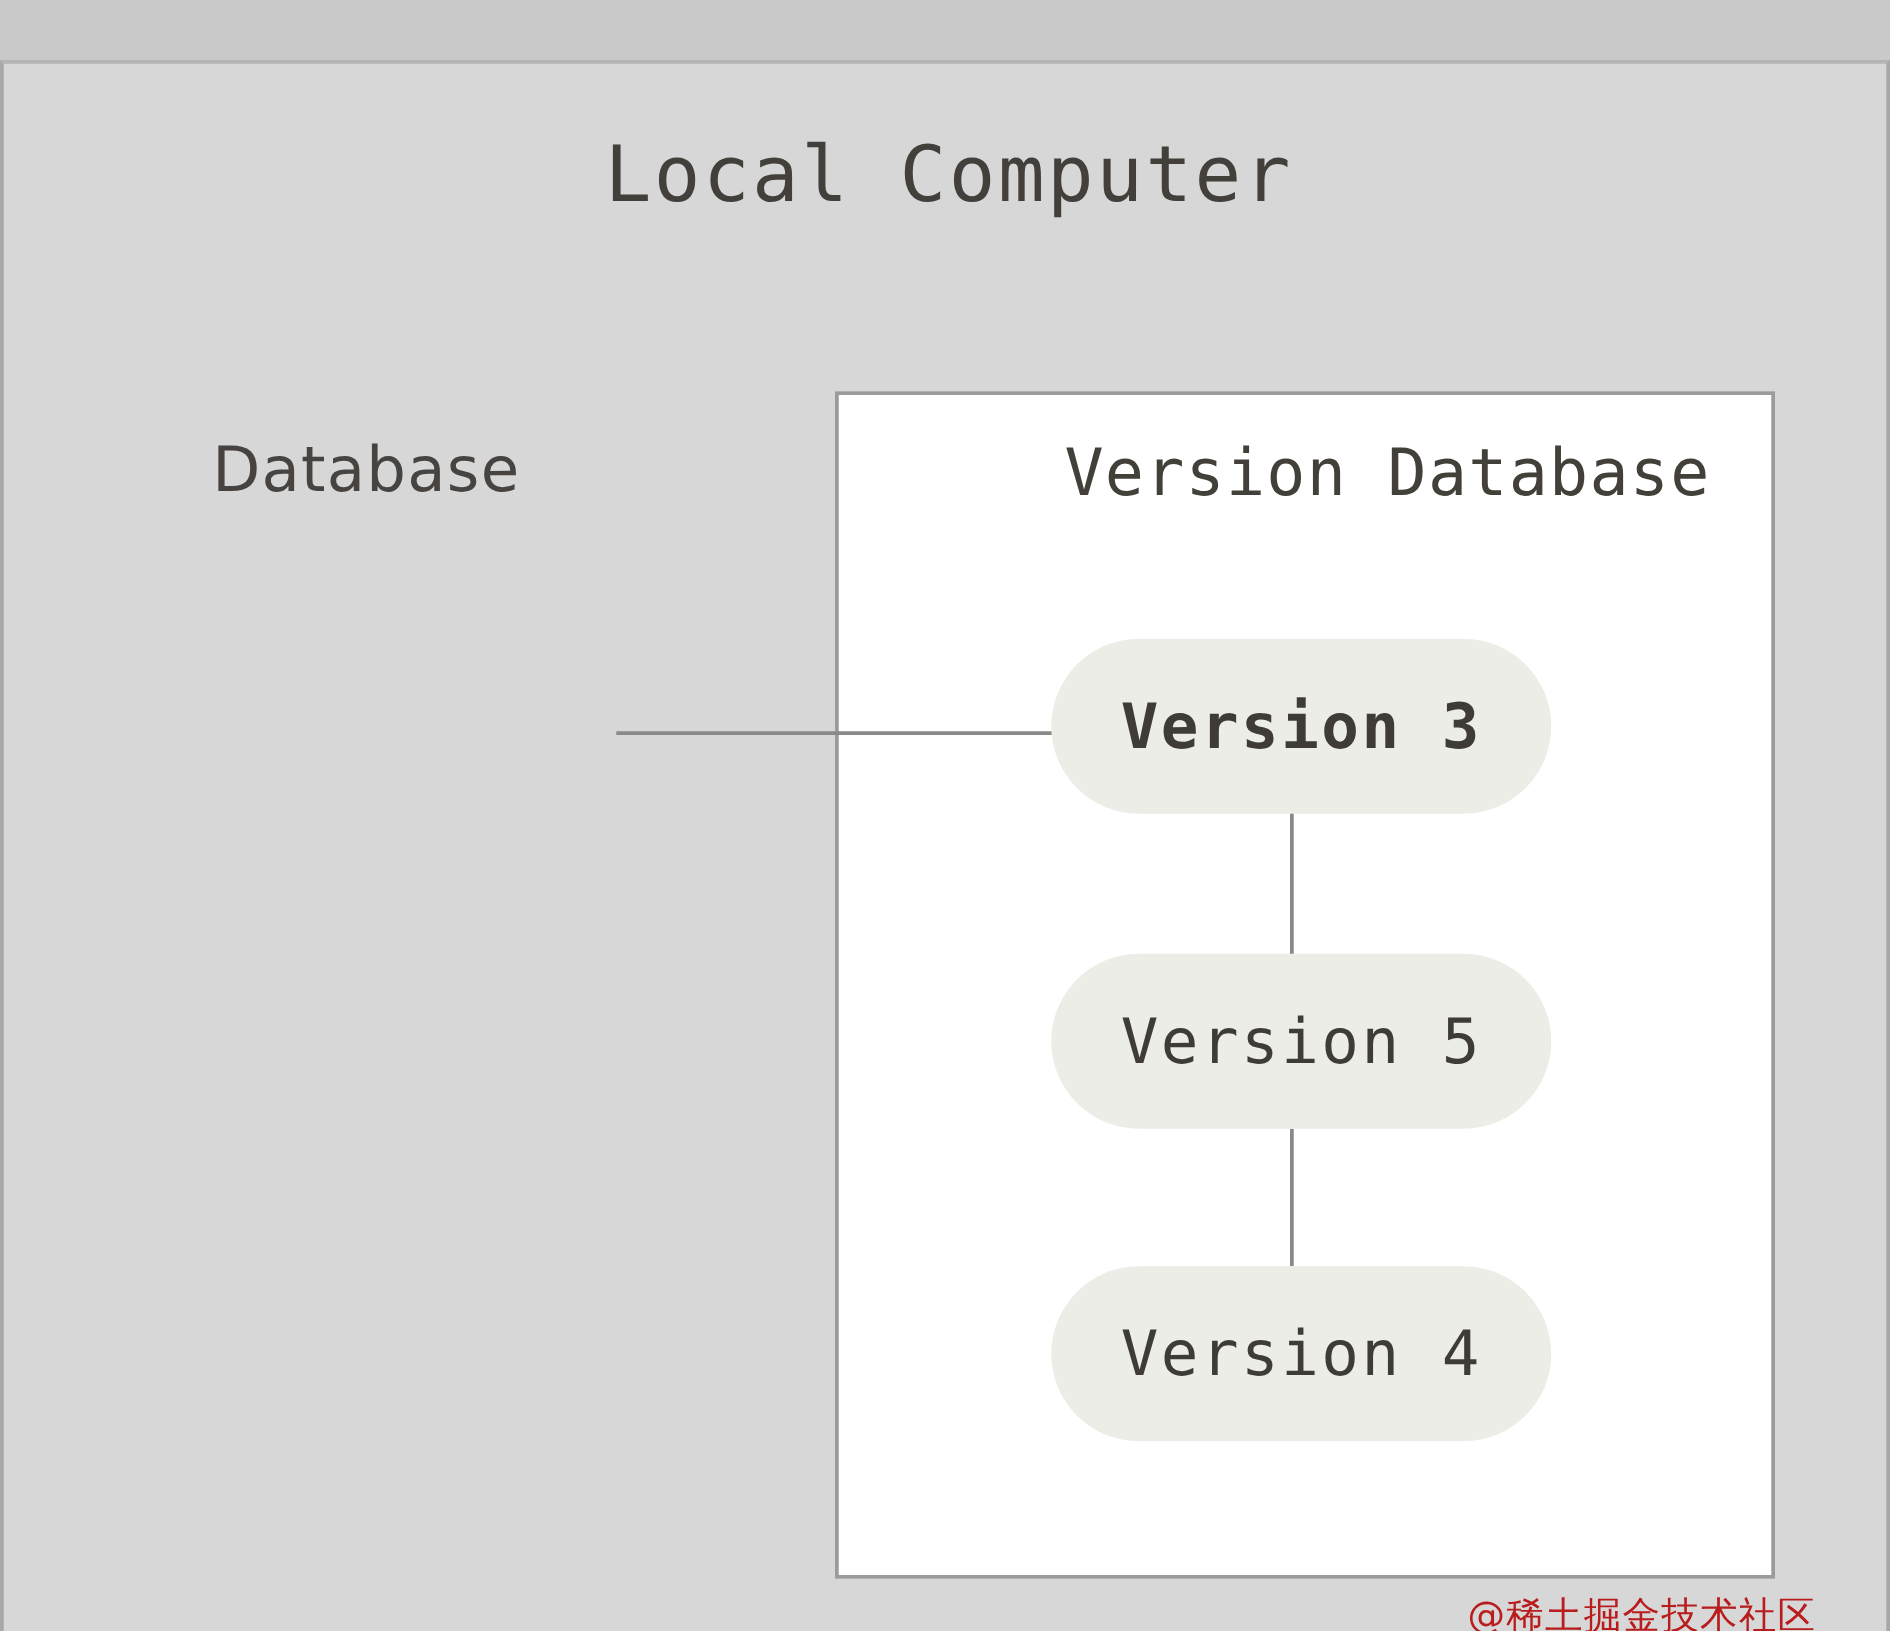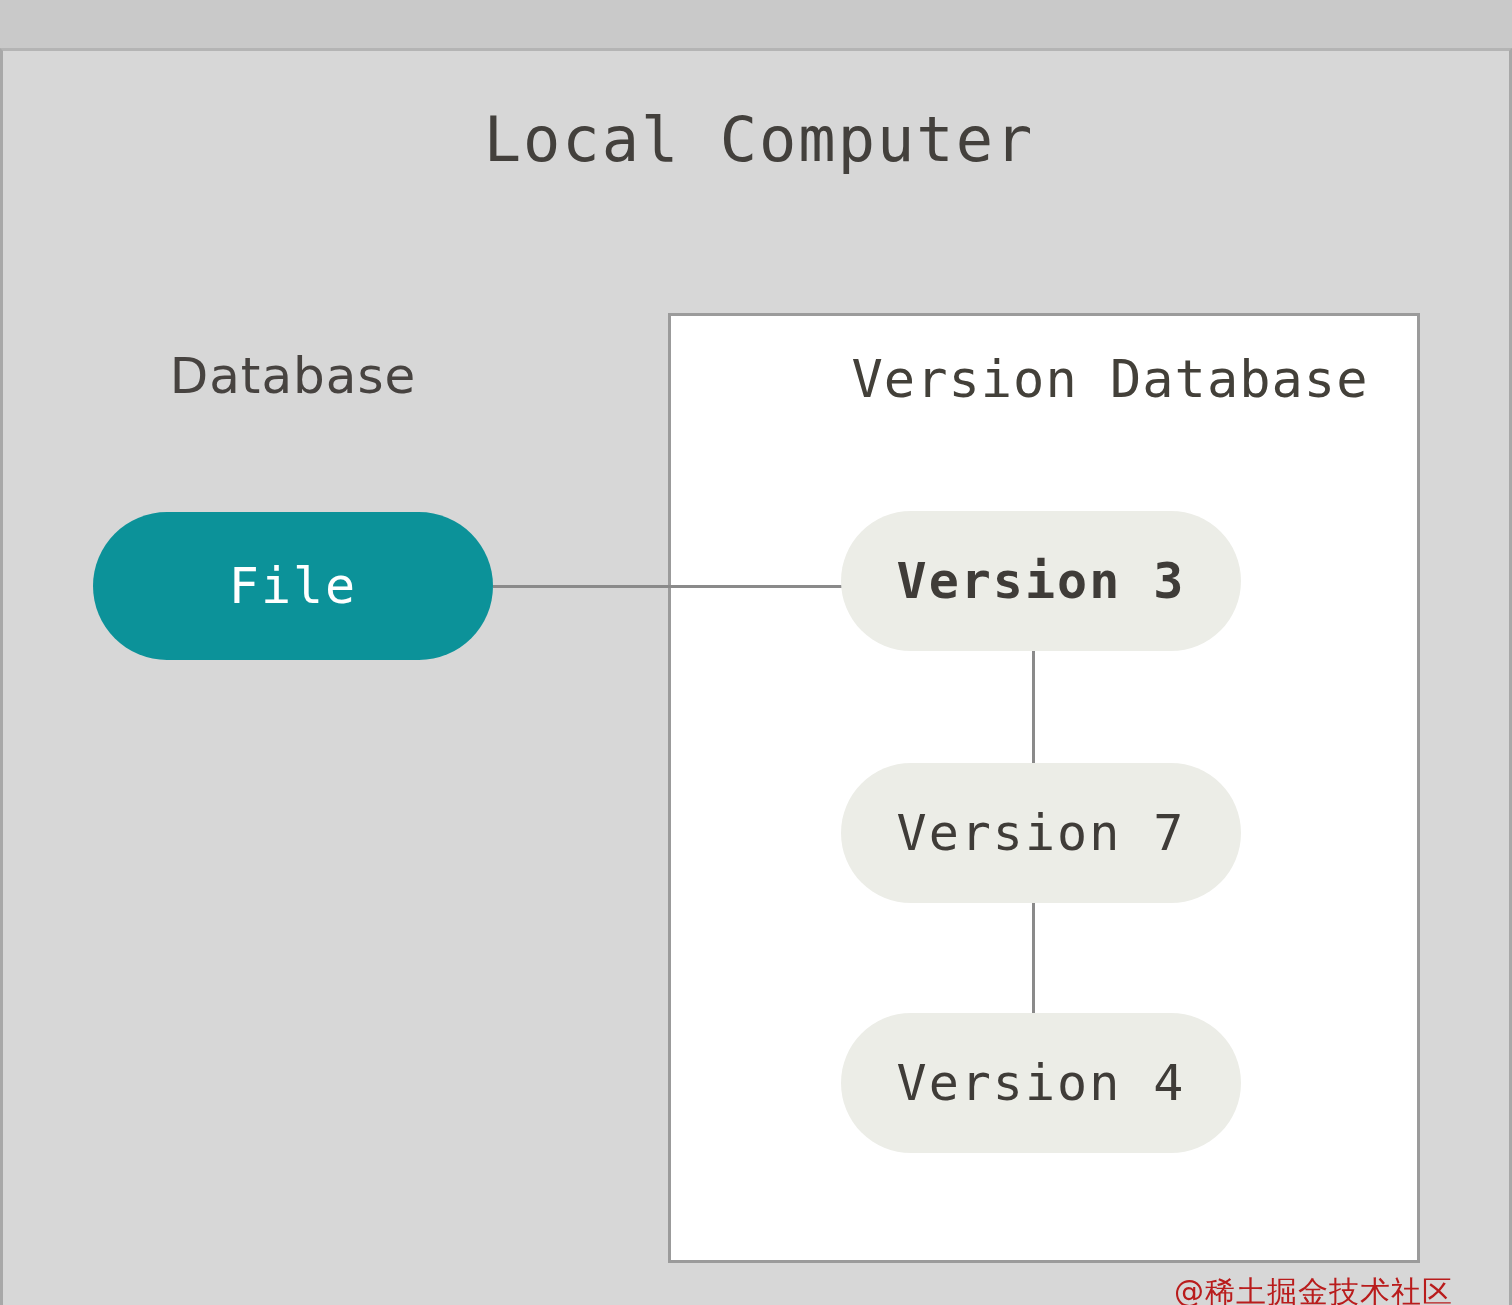--- a/index.html
+++ b/index.html
@@ -164,30 +164,27 @@
   <div class="version-db-box"></div>
 
   <div class="version-db-title">Version Database</div>
 
   <div class="connector-h"></div>
 
   <div class="connector-v v32"></div>
 
   <div class="connector-v v21"></div>
 
-  <div class="pill file-pill">
-    <span>File</span>
-  </div>
 
   <div class="pill version-pill v3">
     <span>Version 3</span>
   </div>
 
   <div class="pill version-pill v2">
-    <span>Version 7</span>
+    <span>Version 5</span>
   </div>
 
   <div class="pill version-pill v1">
     <span>Version 4</span>
   </div>
 
   <div class="watermark">@稀土掘金技术社区</div>
 
   <div class="clipped-caption">图 1-2 本地版本控制</div>
 

